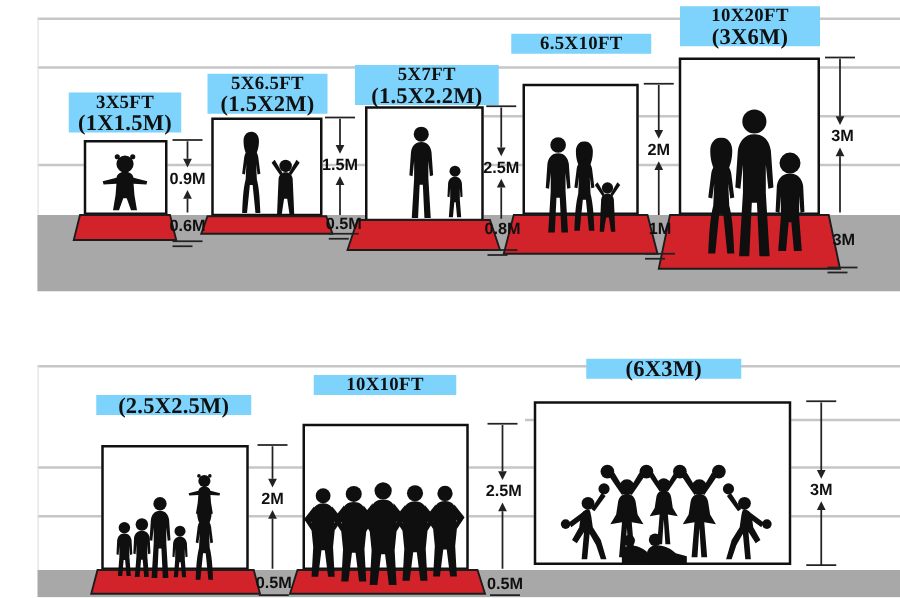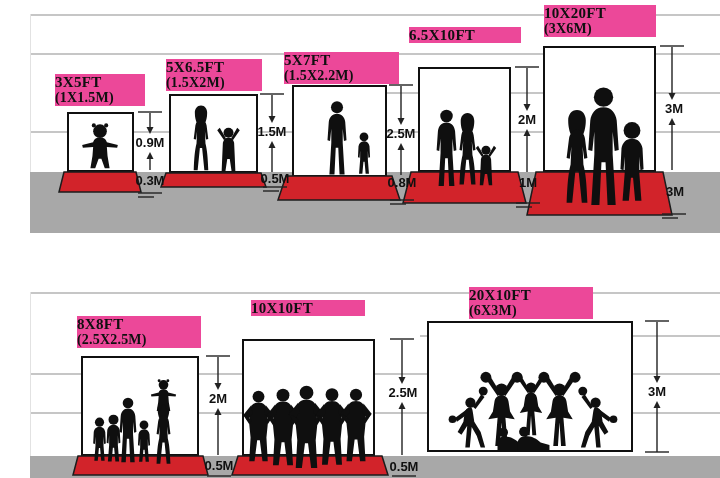--- a/index.html
+++ b/index.html
@@ -5,24 +5,24 @@
   html,body { margin:0; padding:0; background:#fff; }
   .stage {
     position:relative; width:720px; height:478px; background:#ffffff;
     overflow:hidden; font-family:"Liberation Sans", sans-serif;
   }
   .hline { position:absolute; height:2px; background:#c6c6c6; }
   .vline { position:absolute; width:1px; background:#e2e2e2; }
   .floor { position:absolute; background:#a8a8a8; }
   .box   { position:absolute; background:#ffffff; border:2px solid #101010; box-sizing:border-box; }
   .art   { position:absolute; left:0; top:0; }
-  .title { position:absolute; background:#ec4899;
+  .title { position:absolute; text-align:center; background:#7dd3fc;
            font-family:"Liberation Serif", serif; font-weight:700; color:#101010; }
   .title .t1 { font-size:15px; line-height:16px; letter-spacing:.3px; }
-  .title .t2 { font-size:14px; line-height:16px; letter-spacing:.2px; }
+  .title .t2 { font-size:18px; line-height:16px; letter-spacing:.2px; }
   .dlab { position:absolute; width:50px; margin-left:-25px; text-align:center;
           font-weight:700; font-size:13px; line-height:14px; color:#101010; }
   .fig  { fill:#0f0f0f; }
   .mat  { fill:#d2232a; stroke:#1c1c1c; stroke-width:1.5; }
   .dim  { stroke:#222; stroke-width:1.4; }
   .dimf { fill:#222; }
 </style>
 </head>
 <body>
 
@@ -237,33 +237,31 @@
     <div class="t2">(1.5X2.2M)</div>
   </div>
   <div class="title" style="left:409px;top:27px;width:112px">
     <div class="t1">6.5X10FT</div>
   </div>
   <div class="title" style="left:544px;top:5px;width:112px">
     <div class="t1">10X20FT</div>
     <div class="t2">(3X6M)</div>
   </div>
   <div class="title" style="left:77px;top:316px;width:124px">
-    <div class="t1">8X8FT</div>
     <div class="t2">(2.5X2.5M)</div>
   </div>
   <div class="title" style="left:251px;top:300px;width:114px">
     <div class="t1">10X10FT</div>
   </div>
   <div class="title" style="left:469px;top:287px;width:124px">
-    <div class="t1">20X10FT</div>
     <div class="t2">(6X3M)</div>
   </div>
 
   <div class="dlab" style="left:150px;top:136px">0.9M</div>
-  <div class="dlab" style="left:150px;top:174px">0.3M</div>
+  <div class="dlab" style="left:150px;top:174px">0.6M</div>
   <div class="dlab" style="left:272px;top:125px">1.5M</div>
   <div class="dlab" style="left:275px;top:172px">0.5M</div>
   <div class="dlab" style="left:401px;top:127px">2.5M</div>
   <div class="dlab" style="left:402px;top:176px">0.8M</div>
   <div class="dlab" style="left:527px;top:113px">2M</div>
   <div class="dlab" style="left:528px;top:176px">1M</div>
   <div class="dlab" style="left:674px;top:102px">3M</div>
   <div class="dlab" style="left:675px;top:185px">3M</div>
   <div class="dlab" style="left:218px;top:392px">2M</div>
   <div class="dlab" style="left:219px;top:459px">0.5M</div>

